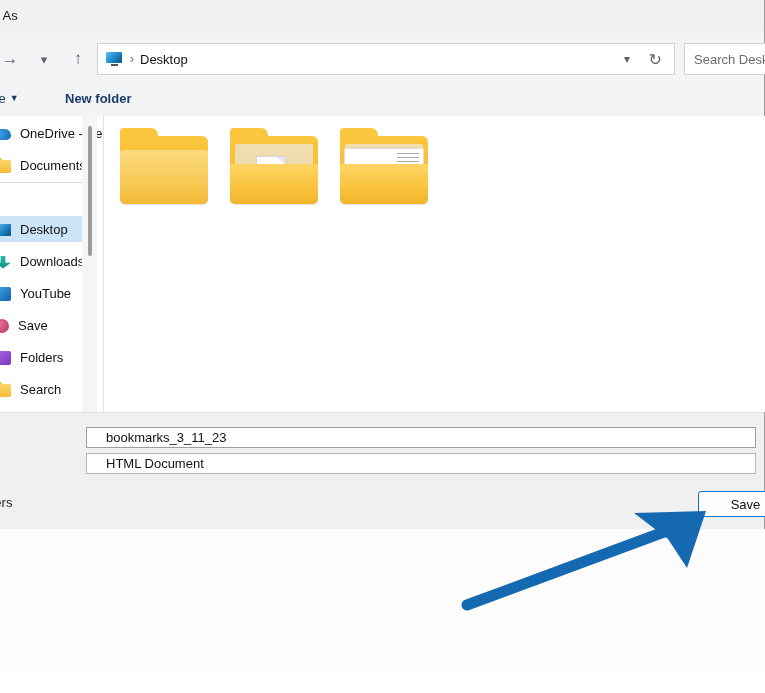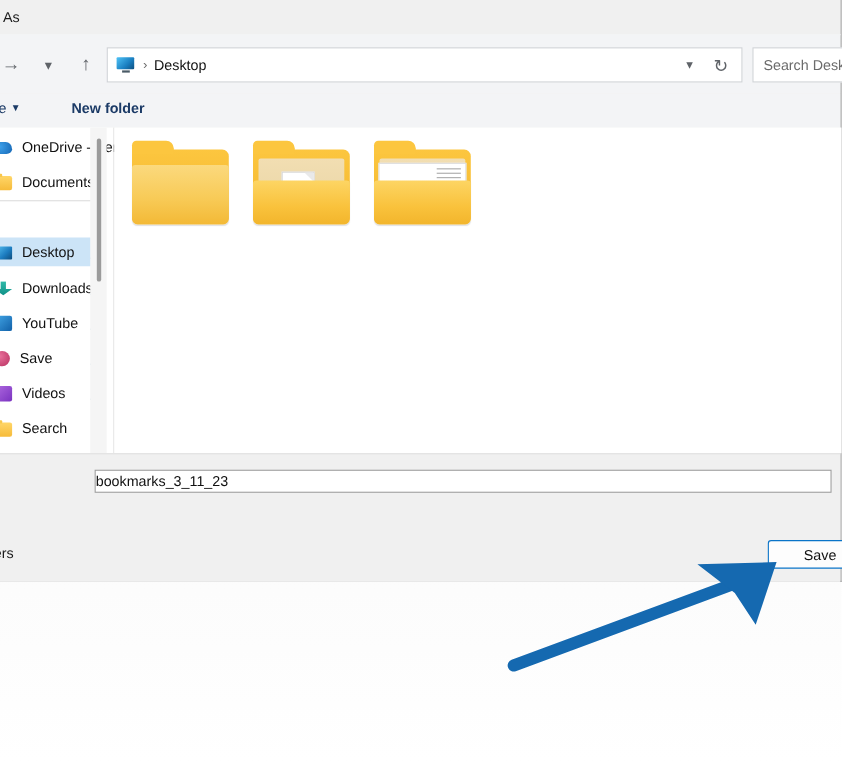--- a/index.html
+++ b/index.html
@@ -383,21 +383,21 @@
   .form-input {
     position: absolute;
     left: 500px;
     width: 670px; height: 21px;
     background: #ffffff;
     border: 1px solid #9d9d9d;
     box-sizing: border-box;
     font-size: 13px;
     color: #111111;
     display: flex; align-items: center;
-    padding-left: 0;
+    padding-left: 19px;
   }
   #inp-filename { top: 14px; }
   #inp-savetype { top: 40px; border-color: #b5b5b5; }
 
   #hide-folders {
     position: absolute;
     left: 365px; top: 82px;
     font-size: 13px;
     color: #1b1b1b;
     white-space: nowrap;
@@ -499,21 +499,21 @@
       </div>
 
       <div class="nav-item" style="top:196px;">
         <span class="nav-icon ic-music"></span>
         <span class="nav-label">Save</span>
         <span class="pin">📌</span>
       </div>
 
       <div class="nav-item" style="top:228px;">
         <span class="nav-icon ic-videos"></span>
-        <span class="nav-label">Videos</span>
+        <span class="nav-label">Folders</span>
         <span class="pin">📌</span>
       </div>
 
       <div class="nav-item" style="top:260px;">
         <span class="nav-icon ic-folder"></span>
         <span class="nav-label">Search</span>
       </div>
 
       <div id="sidebar-scrollbar"></div>
       <div id="sidebar-thumb"></div>
@@ -554,20 +554,21 @@
         </span>
         <span class="folder-front"></span>
       </div>
     </div>
   </div>
 
   <div id="form-area">
 
     <div class="form-input" id="inp-filename">bookmarks_3_11_23</div>
 
+    <div class="form-input" id="inp-savetype">HTML Document</div>
 
     <div id="hide-folders">de Folders</div>
 
     <div id="btn-save">Save</div>
   </div>
 </div>
 
 <svg id="annotation" viewBox="0 0 765 693">
   <g>
     <line x1="467" y1="605" x2="672" y2="529" stroke="#1569b0" stroke-width="11" stroke-linecap="round"></line>

